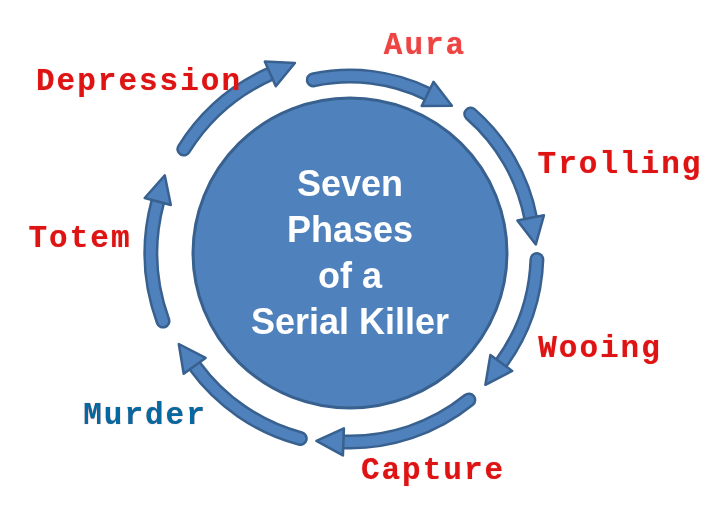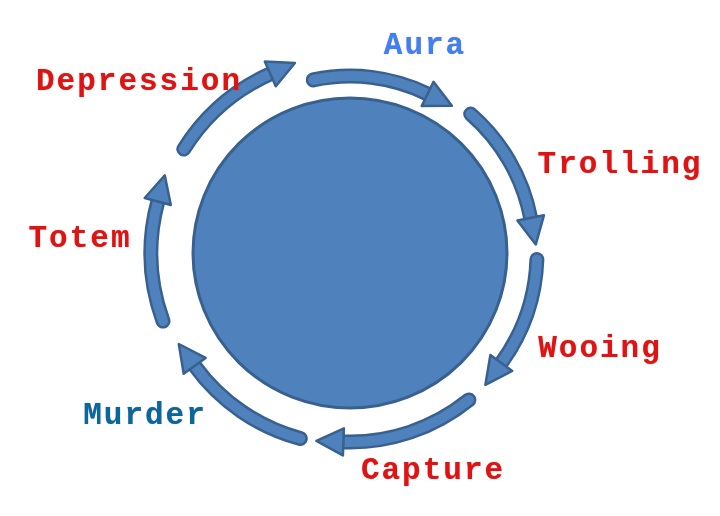--- a/index.html
+++ b/index.html
@@ -75,22 +75,28 @@
       <path d="M 468.9 399.9 A 189 189 0 0 1 343.4 441.9" fill="none" stroke="#4F81BD" stroke-width="10" stroke-linecap="round"></path>
       <polygon points="342.9,455.4 316.4,440.9 343.9,428.4" fill="#4F81BD" stroke="#38618F" stroke-width="2.5" stroke-linejoin="round"></polygon>
       <path d="M 300.3 438.5 A 192 192 0 0 1 194.7 365.9" fill="none" stroke="#38618F" stroke-width="15" stroke-linecap="round"></path>
       <path d="M 300.3 438.5 A 192 192 0 0 1 194.7 365.9" fill="none" stroke="#4F81BD" stroke-width="10" stroke-linecap="round"></path>
       <polygon points="183.7,373.8 178.8,344.0 205.6,357.9" fill="#4F81BD" stroke="#38618F" stroke-width="2.5" stroke-linejoin="round"></polygon>
       <path d="M 163.0 321.1 A 199 199 0 0 1 157.8 201.5" fill="none" stroke="#38618F" stroke-width="15" stroke-linecap="round"></path>
       <path d="M 163.0 321.1 A 199 199 0 0 1 157.8 201.5" fill="none" stroke="#4F81BD" stroke-width="10" stroke-linecap="round"></path>
       <polygon points="144.7,198.0 164.8,175.4 170.8,205.0" fill="#4F81BD" stroke="#38618F" stroke-width="2.5" stroke-linejoin="round"></polygon>
     </svg>
 
+  <div class="center-text" style="color: rgb(255, 255, 255);">
+    <div>Seven</div>
+    <div>Phases</div>
+    <div>of a</div>
+    <div>Serial Killer</div>
+  </div>
 
-  <div class="phase-label pos-aura" style="color: #3b82f6;">Aura</div>
+  <div class="phase-label pos-aura" style="color: #ef4444;">Aura</div>
   <div class="phase-label pos-trolling" style="color: rgb(222, 20, 20);">Trolling</div>
   <div class="phase-label pos-wooing" style="color: rgb(222, 20, 20);">Wooing</div>
   <div class="phase-label pos-capture" style="color: rgb(222, 20, 20);">Capture</div>
   <div class="phase-label pos-murder" style="color: #0369a1;">Murder</div>
   <div class="phase-label pos-totem" style="color: rgb(222, 20, 20); text-align: right;">Totem</div>
   <div class="phase-label pos-depression" style="color: rgb(222, 20, 20); margin-top: 8px;">Depression</div>
 
 </div>
 
 </body></html>

